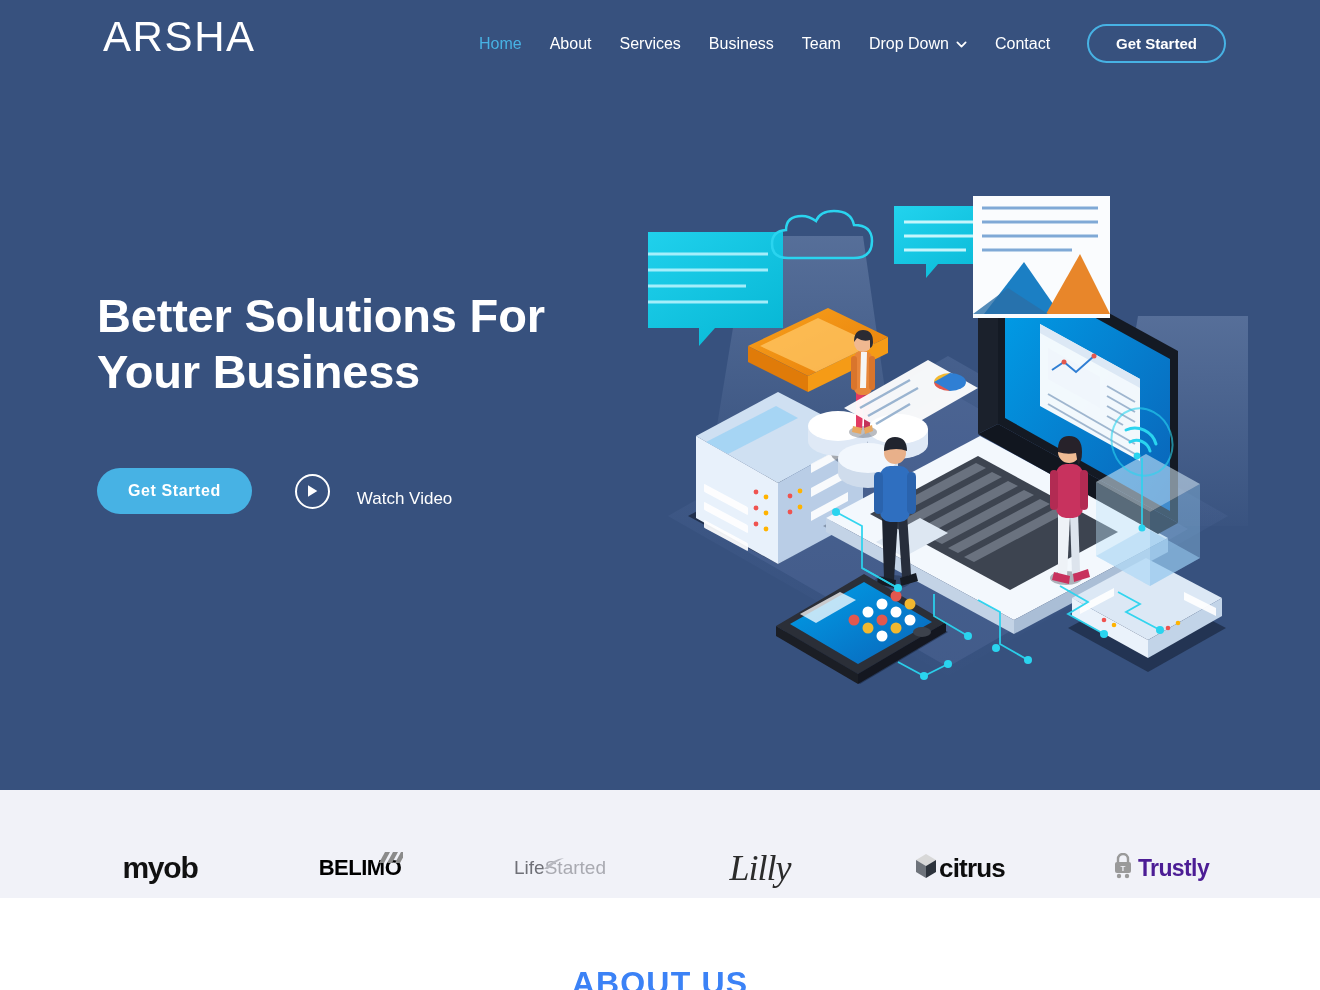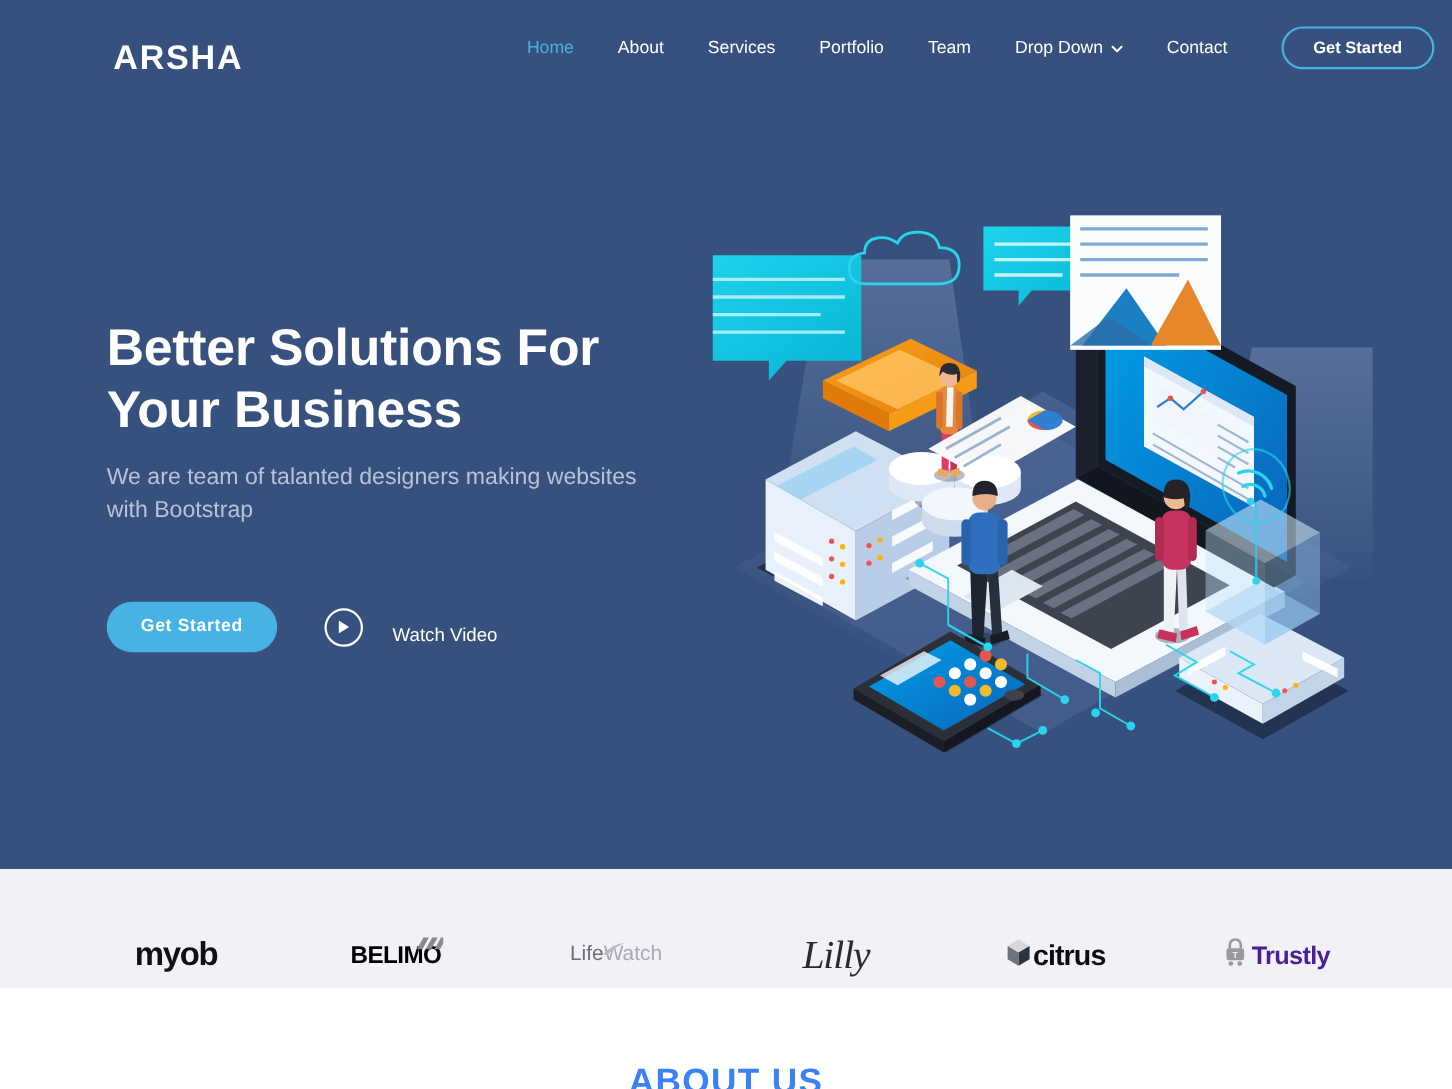--- a/index.html
+++ b/index.html
@@ -13,26 +13,26 @@
     position:relative; width:1320px; height:790px;
     background:#37517e; overflow:hidden;
   }
   
   #header {
     position:absolute; top:0; left:0; width:1320px; height:74px;
     display:flex; align-items:center; z-index:20;
   }
   .logo {
     position:absolute; left:103px; top:21px;
-    font-size:31px; font-weight:700; color:#ffffff;
-    letter-spacing:1.6px; line-height:32px;margin-top:16px;
+    font-size:42px; font-weight:400; color:#ffffff;
+    letter-spacing:1.6px; line-height:32px;
   }
   .navmenu {
     position:absolute; left:465px; top:24px;
-    display:flex; align-items:center; gap:12px;justify-content:space-between;
+    display:flex; align-items:center; gap:0;justify-content:space-between;
   }
   .nav-item {
     color:#ffffff; font-size:16px; line-height:26px;
     padding:0 14px; white-space:nowrap; cursor:pointer;
     display:flex; align-items:center; gap:7px;
   }
   .nav-item.active { color:#47b2e4; }
   .chev { display:inline-block; width:11px; height:11px; position:relative; top:1px; }
   .chev svg { display:block; }
   .btn-getstarted-nav {
@@ -127,21 +127,21 @@
       <div class="nav-item active">
         <span>Home</span>
       </div>
       <div class="nav-item">
         <span>About</span>
       </div>
       <div class="nav-item">
         <span>Services</span>
       </div>
       <div class="nav-item">
-        <span>Portfolio</span>
+        <span>Business</span>
       </div>
       <div class="nav-item">
         <span>Team</span>
       </div>
       <div class="nav-item">
         <span>Drop Down</span>
         <span class="chev">
           <svg width="11" height="11" viewBox="0 0 12 12">
             <path d="M1.5 3.8 L6 8.3 L10.5 3.8" fill="none" stroke="#ffffff" stroke-width="1.9" stroke-linecap="round" stroke-linejoin="round"></path>
           </svg>
@@ -152,21 +152,20 @@
       </div>
       <button class="btn-getstarted-nav">Get Started</button>
     </nav>
   </header>
 
   <div class="hero-text">
     <h1 class="hero-title">
       <span>Better Solutions For</span><br>
       <span>Your Business</span>
     </h1>
-    <p class="hero-sub">We are team of talanted designers making websites with Bootstrap</p>
 
     <div class="hero-actions">
       <button class="btn-getstarted-hero">Get Started</button>
       <div class="watch-video">
         <span class="play-circle">
           <svg width="13" height="14" viewBox="0 0 13 14">
             <path d="M2 1.2 L11.3 7 L2 12.8 Z" fill="#ffffff"></path>
           </svg>
         </span>
         <span class="watch-label">Watch Video</span>
@@ -491,21 +490,21 @@
           <polygon points="6,11 12,0 17,0 11,11" fill="#8b8b8b"></polygon>
           <polygon points="14,11 20,0 25,0 19,11" fill="#8b8b8b"></polygon>
           <polygon points="22,11 28,0 33,0 27,11" fill="#8b8b8b"></polygon>
         </svg>
       </span>
     </span>
   </div>
 
   <div class="client-logo">
     <span class="logo-lifegroups">
-      <span class="lg-life">Life</span><span class="lg-groups">Watch</span>
+      <span class="lg-life">Life</span><span class="lg-groups">Started</span>
       <span class="lg-swoosh">
         <svg width="22" height="12" viewBox="0 0 22 12">
           <path d="M1 11 Q10 1 21 0 Q12 4 5 11 Z" fill="#b8b9c0"></path>
         </svg>
       </span>
     </span>
   </div>
 
   <div class="client-logo">
     <span class="logo-lilly">Lilly</span>

